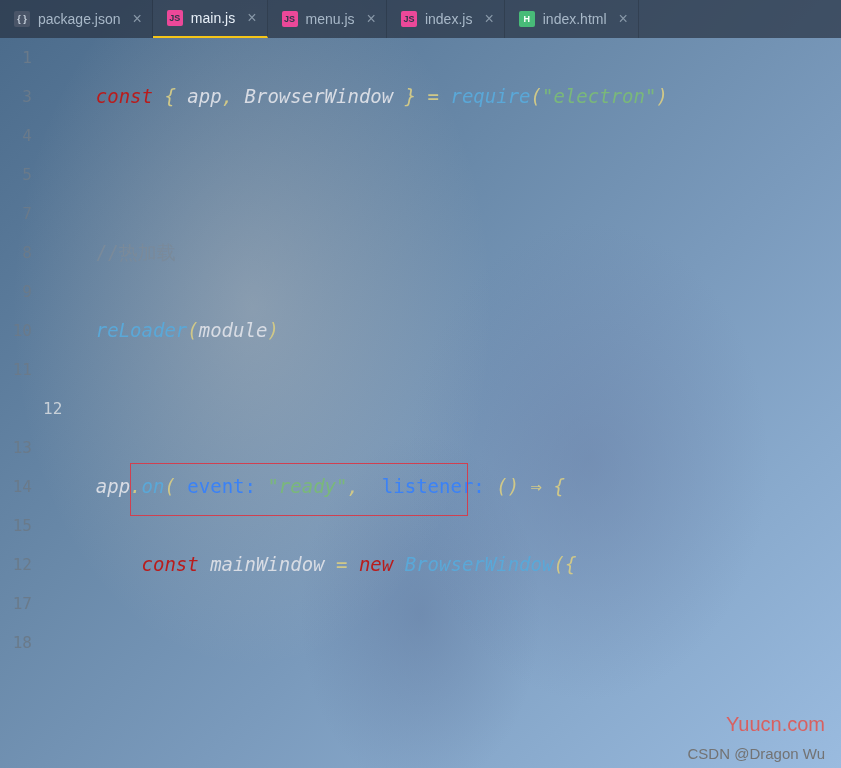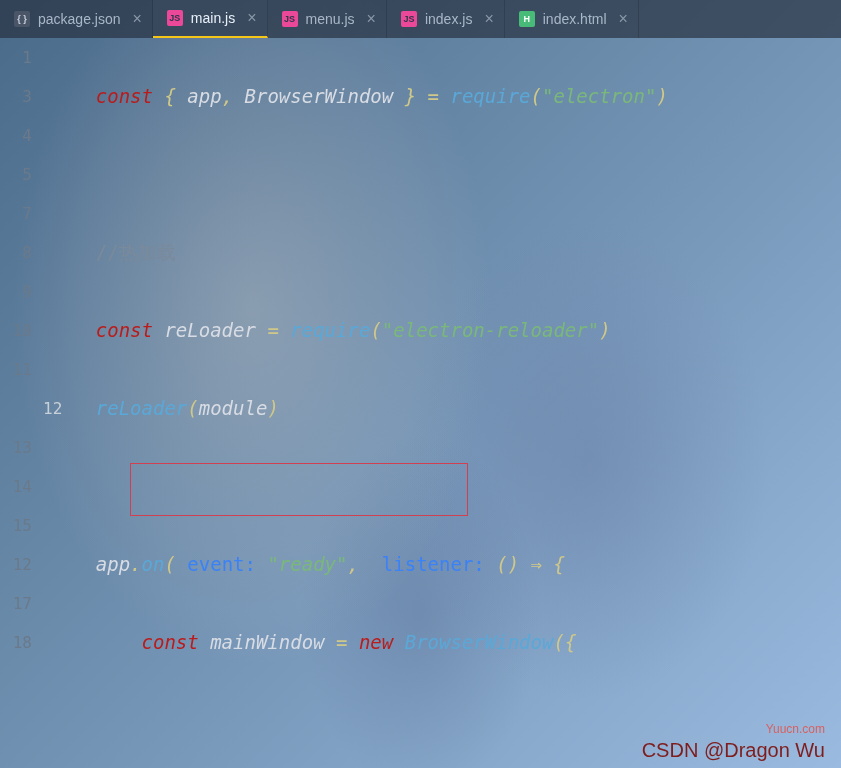--- a/index.html
+++ b/index.html
@@ -98,30 +98,30 @@
   width: 338px;
   height: 53px;
   pointer-events: none;
   z-index: 3;
 }
 .watermark {
   position: absolute;
   right: 16px;
   bottom: 32px;
   color: #d86060;
-  font-size: 12px;
+  font-size: 20px;
   font-family: sans-serif;
   z-index: 3;
 }
 .credit {
   position: absolute;
   right: 16px;
   bottom: 6px;
-  color: #7f1d1d;
-  font-size: 20px;
+  color: #737373;
+  font-size: 15px;
   font-family: sans-serif;
   z-index: 3;
 }
 </style>
 </head>
 <body>
 <div class="bg-overlay"></div>
 
 <div class="tabs">
   <div class="tab">
@@ -169,21 +169,20 @@
     <div>14</div>
     <div>15</div>
     <div>12</div>
     <div>17</div>
     <div>18</div>
   </div>
   <div class="code">
 <div class="line">    <span class="kw">const</span><span class="punc"> { </span><span class="id">app</span><span class="punc">, </span><span class="id">BrowserWindow</span><span class="punc"> } </span><span class="op">=</span><span> </span><span class="fn">require</span><span class="paren">(</span><span class="str">"electron"</span><span class="paren">)</span></div>
 <div class="line"></div>
 <div class="line">    <span class="comment">//热加载</span></div>
-<div class="line">    <span class="kw">const</span><span> </span><span class="id">reLoader</span><span> </span><span class="op">=</span><span> </span><span class="fn">require</span><span class="paren">(</span><span class="str">"electron-reloader"</span><span class="paren">)</span></div>
 <div class="line">    <span class="fn">reLoader</span><span class="paren">(</span><span class="id">module</span><span class="paren">)</span></div>
 <div class="line"></div>
 <div class="line">    <span class="id">app</span><span class="punc">.</span><span class="fn">on</span><span class="paren">(</span><span class="param"> event: </span><span class="str">"ready"</span><span class="punc">,</span><span>  </span><span class="param">listener: </span><span class="punc">() </span><span class="arrow">⇒</span><span> </span><span class="punc">{</span></div>
 <div class="line">        <span class="kw">const</span><span> </span><span class="id">mainWindow</span><span> </span><span class="op">=</span><span> </span><span class="kw">new</span><span> </span><span class="fn">BrowserWindow</span><span class="paren">(</span><span class="punc">{</span></div>
 
 
 
 
 
 

